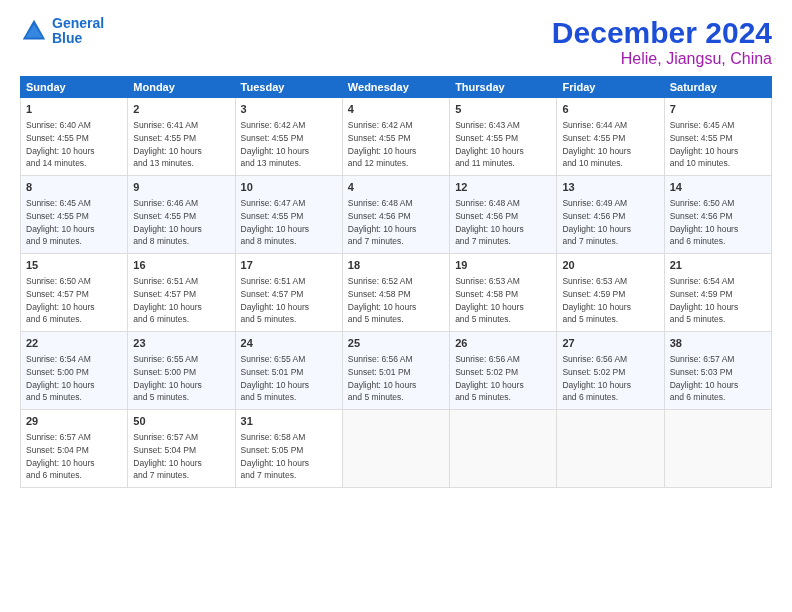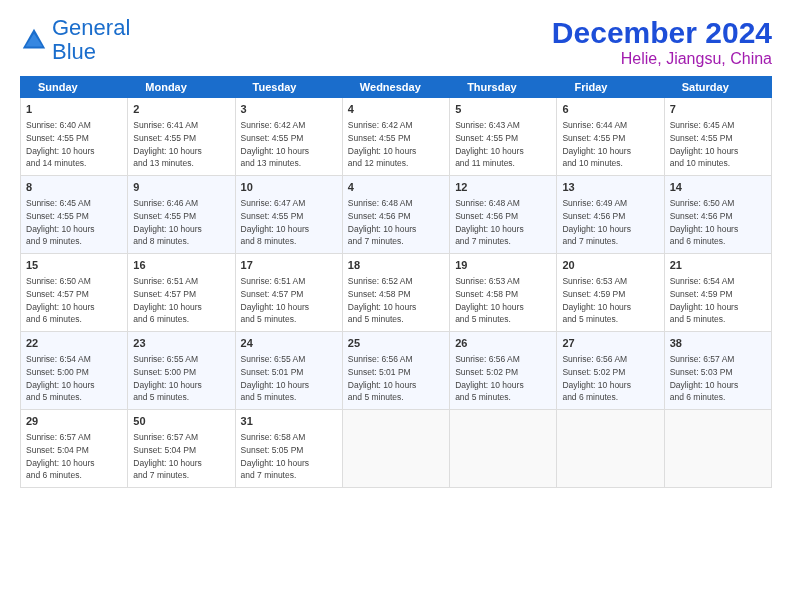--- a/index.html
+++ b/index.html
@@ -21,22 +21,22 @@
       justify-content: space-between;
       align-items: flex-start;
       margin-bottom: 8px;
     }
     .logo {
       display: flex;
       align-items: center;
       gap: 4px;
     }
     .logo-text {
-      font-size: 22px;
-      font-weight: normal;
+      font-size: 14px;
+      font-weight: bold;
       color: #333;
       line-height: 1.1;
     }
     .logo-text span {
       color: #1a6dcc;
     }
     .logo-icon {
       width: 28px;
       height: 28px;
     }
@@ -55,21 +55,21 @@
     table {
       width: 100%;
       border-collapse: collapse;
       table-layout: fixed;
     }
     thead tr th {
       background: #1a6dcc;
       color: #fff;
       font-size: 11px;
       font-weight: bold;
-      padding: 4px 17px;
+      padding: 4px 5px;
       text-align: left;
       border: 1px solid #1a6dcc;
     }
     tbody tr td {
       vertical-align: top;
       padding: 4px 5px;
       border: 1px solid #ddd;
       font-size: 9px;
       color: #333;
       line-height: 1.4;

